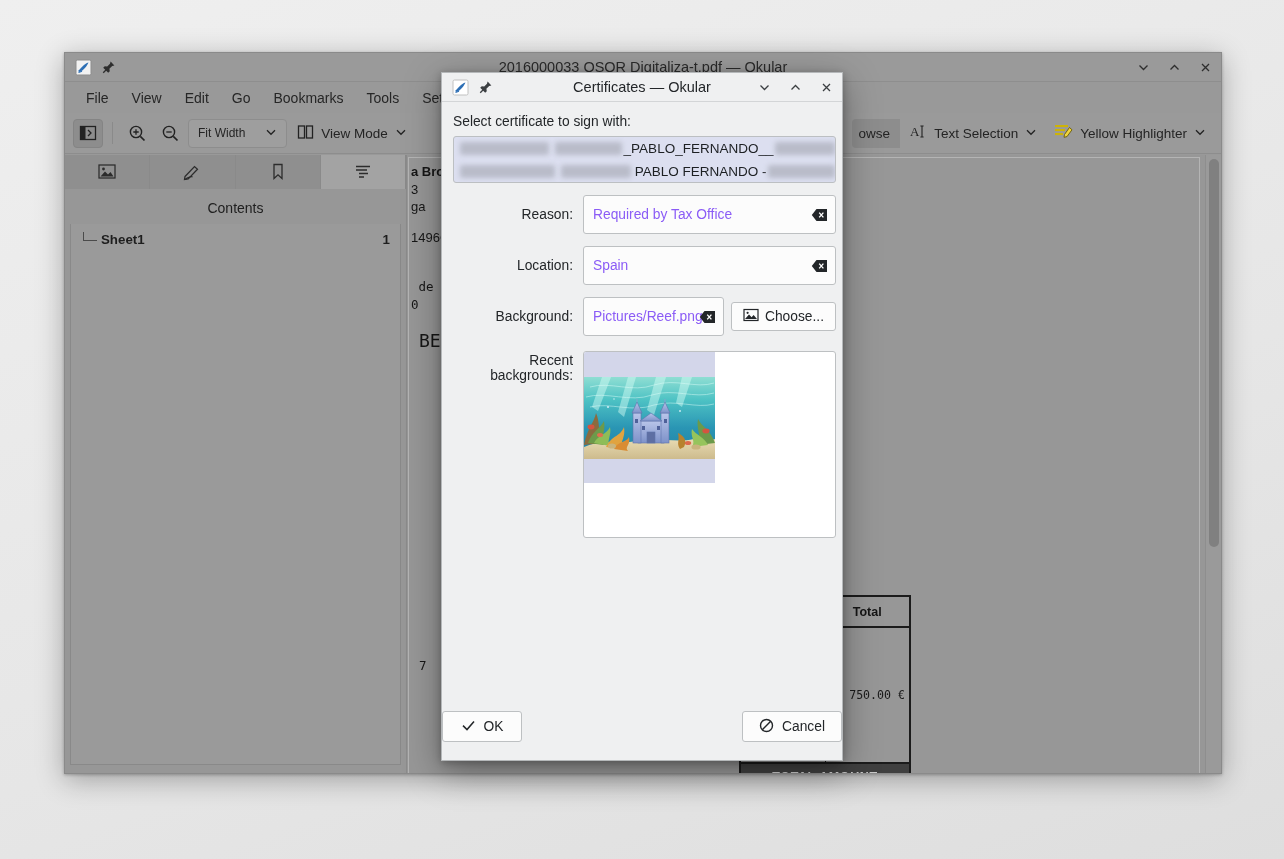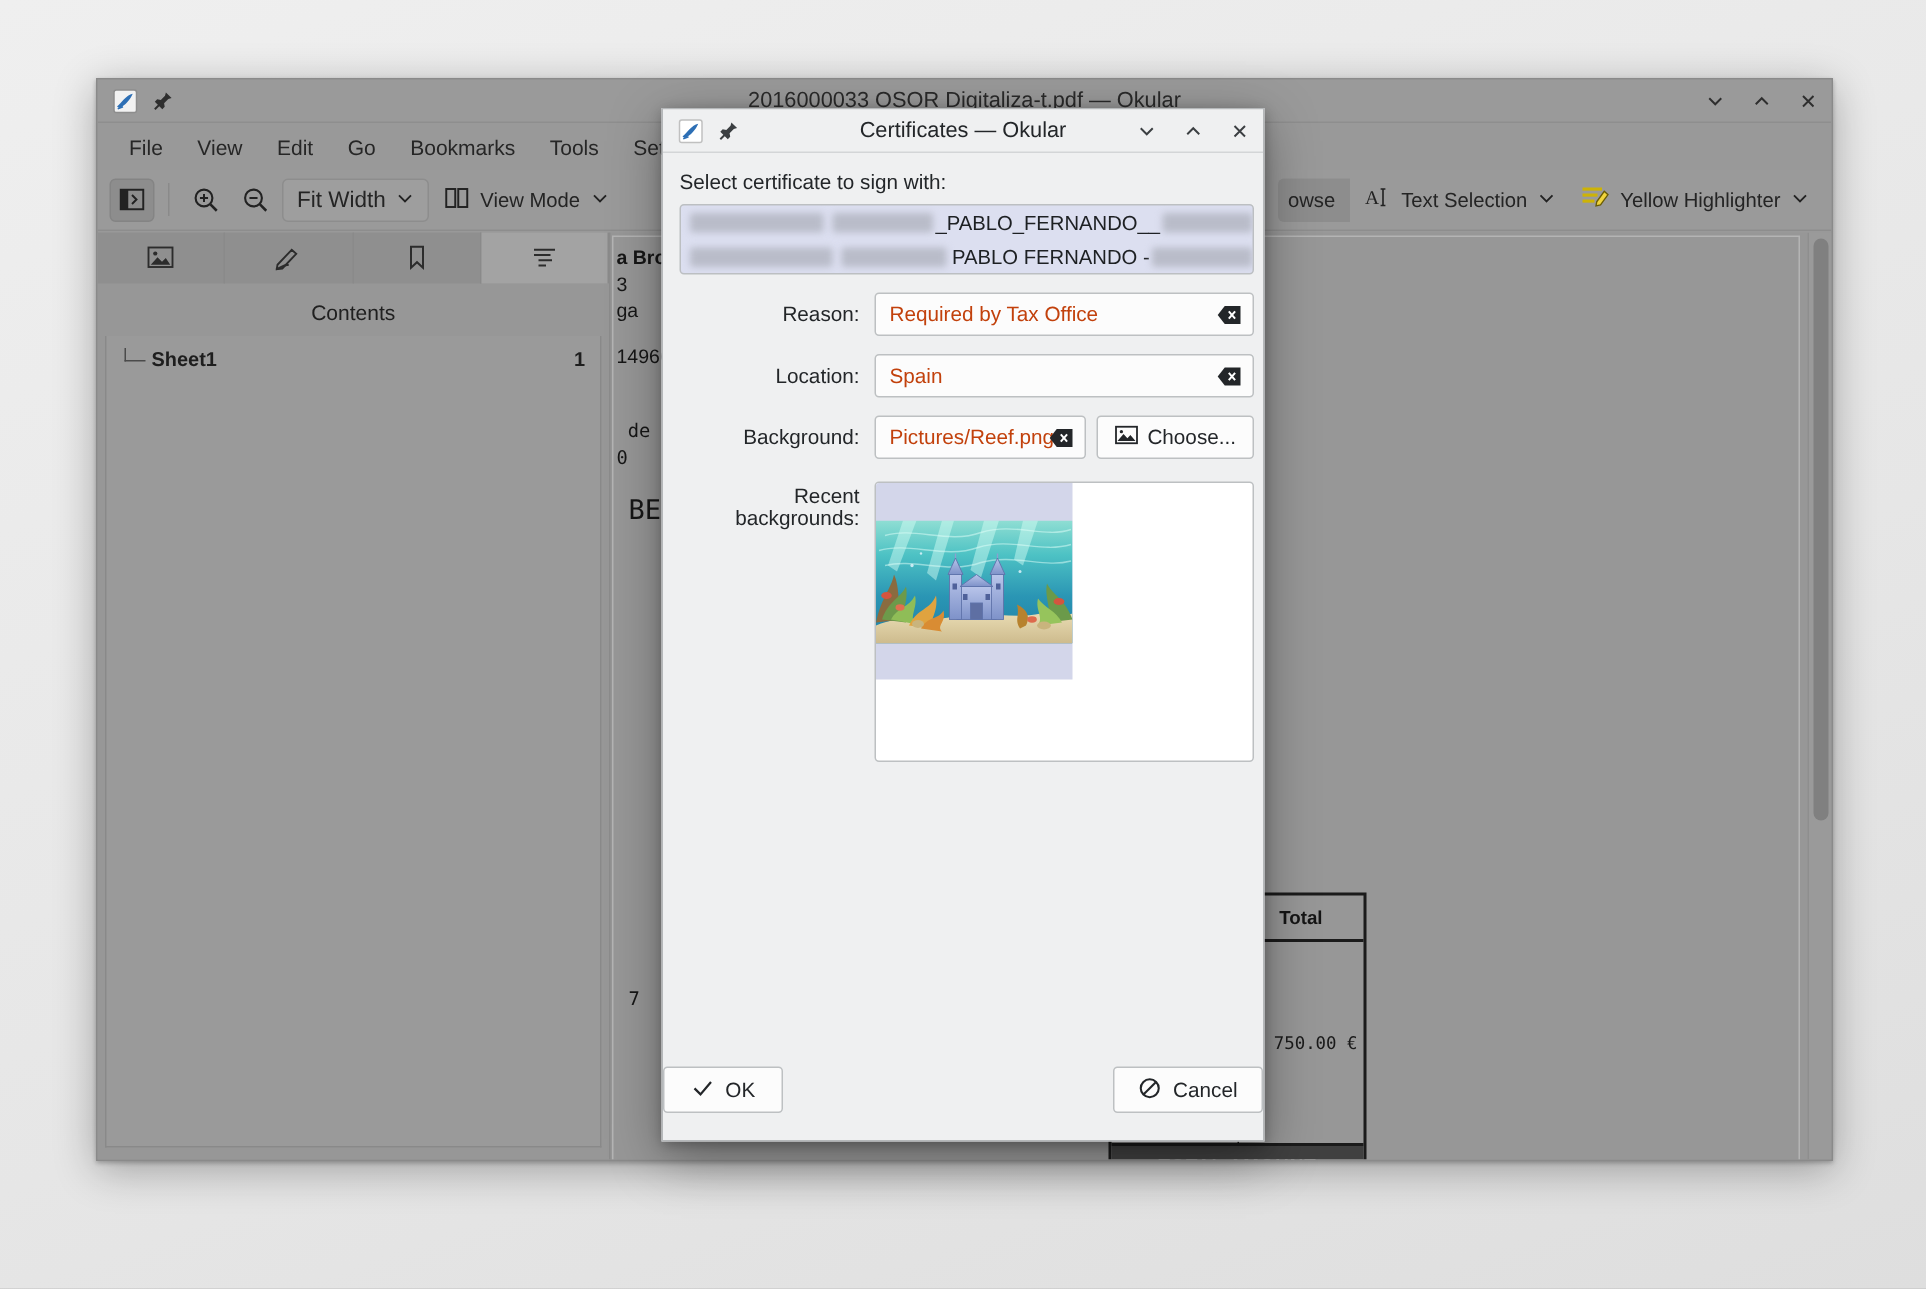--- a/index.html
+++ b/index.html
@@ -95,27 +95,27 @@
   .tbtn.pressed {
     background: #8d8d8d;
     border: 1px solid #848484;
   }
   .tsep {
     width: 1px; height: 22px;
     background: #8a8a8a;
     margin: 0 6px;
   }
   .tcombo {
-    display: flex; align-items: center; gap: 7px;
+    display: flex; align-items: center; gap: 20px;
     height: 29px;
     padding: 0 9px;
     border: 1px solid #8d8d8d;
     border-radius: 4px;
     background: #9e9e9e;
-    font-size: 15px;
+    font-size: 12px;
     color: #242424;
     cursor: pointer;
     white-space: nowrap;
   }
   .tflat {
     display: flex; align-items: center; gap: 7px;
     height: 29px;
     padding: 0 7px;
     border-radius: 4px;
     font-size: 13.5px;
@@ -367,29 +367,29 @@
   }
   .flabel {
     width: 130px;
     text-align: right;
     padding-right: 10px;
     font-size: 13.8px;
     color: #232629;
   }
   .field {
     position: relative;
-    height: 29px;
+    height: 39px;
     background: #fcfcfc;
     border: 1px solid #bdc0c2;
     border-radius: 3px;
     display: flex;
     align-items: center;
     padding: 0 30px 0 9px;
     font-size: 13.8px;
-    color: #c2410c;
+    color: #8b5cf6;
     overflow: hidden;
   }
   .field.grow { flex: 1; }
   .clear-btn {
     position: absolute;
     right: 7px; top: 50%;
     transform: translateY(-50%);
     width: 17px; height: 14px;
     cursor: pointer;
   }

